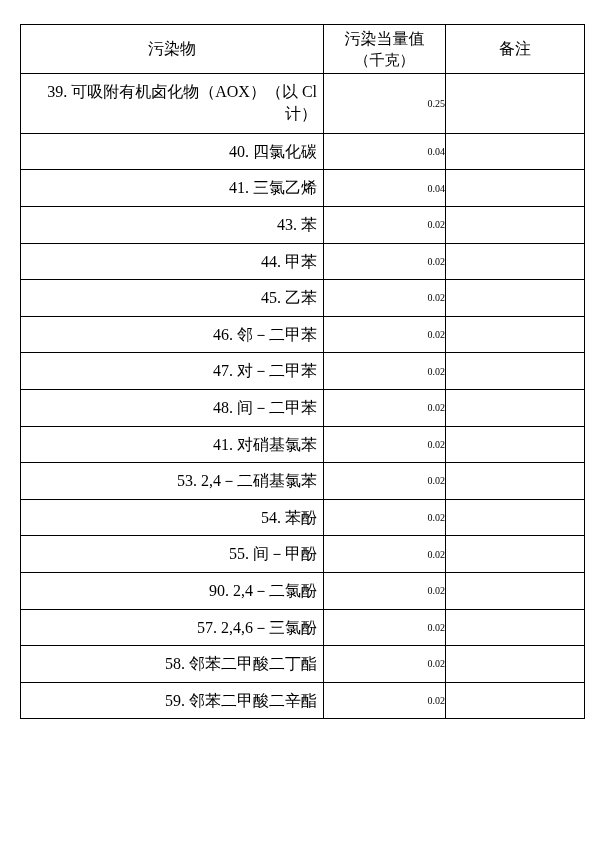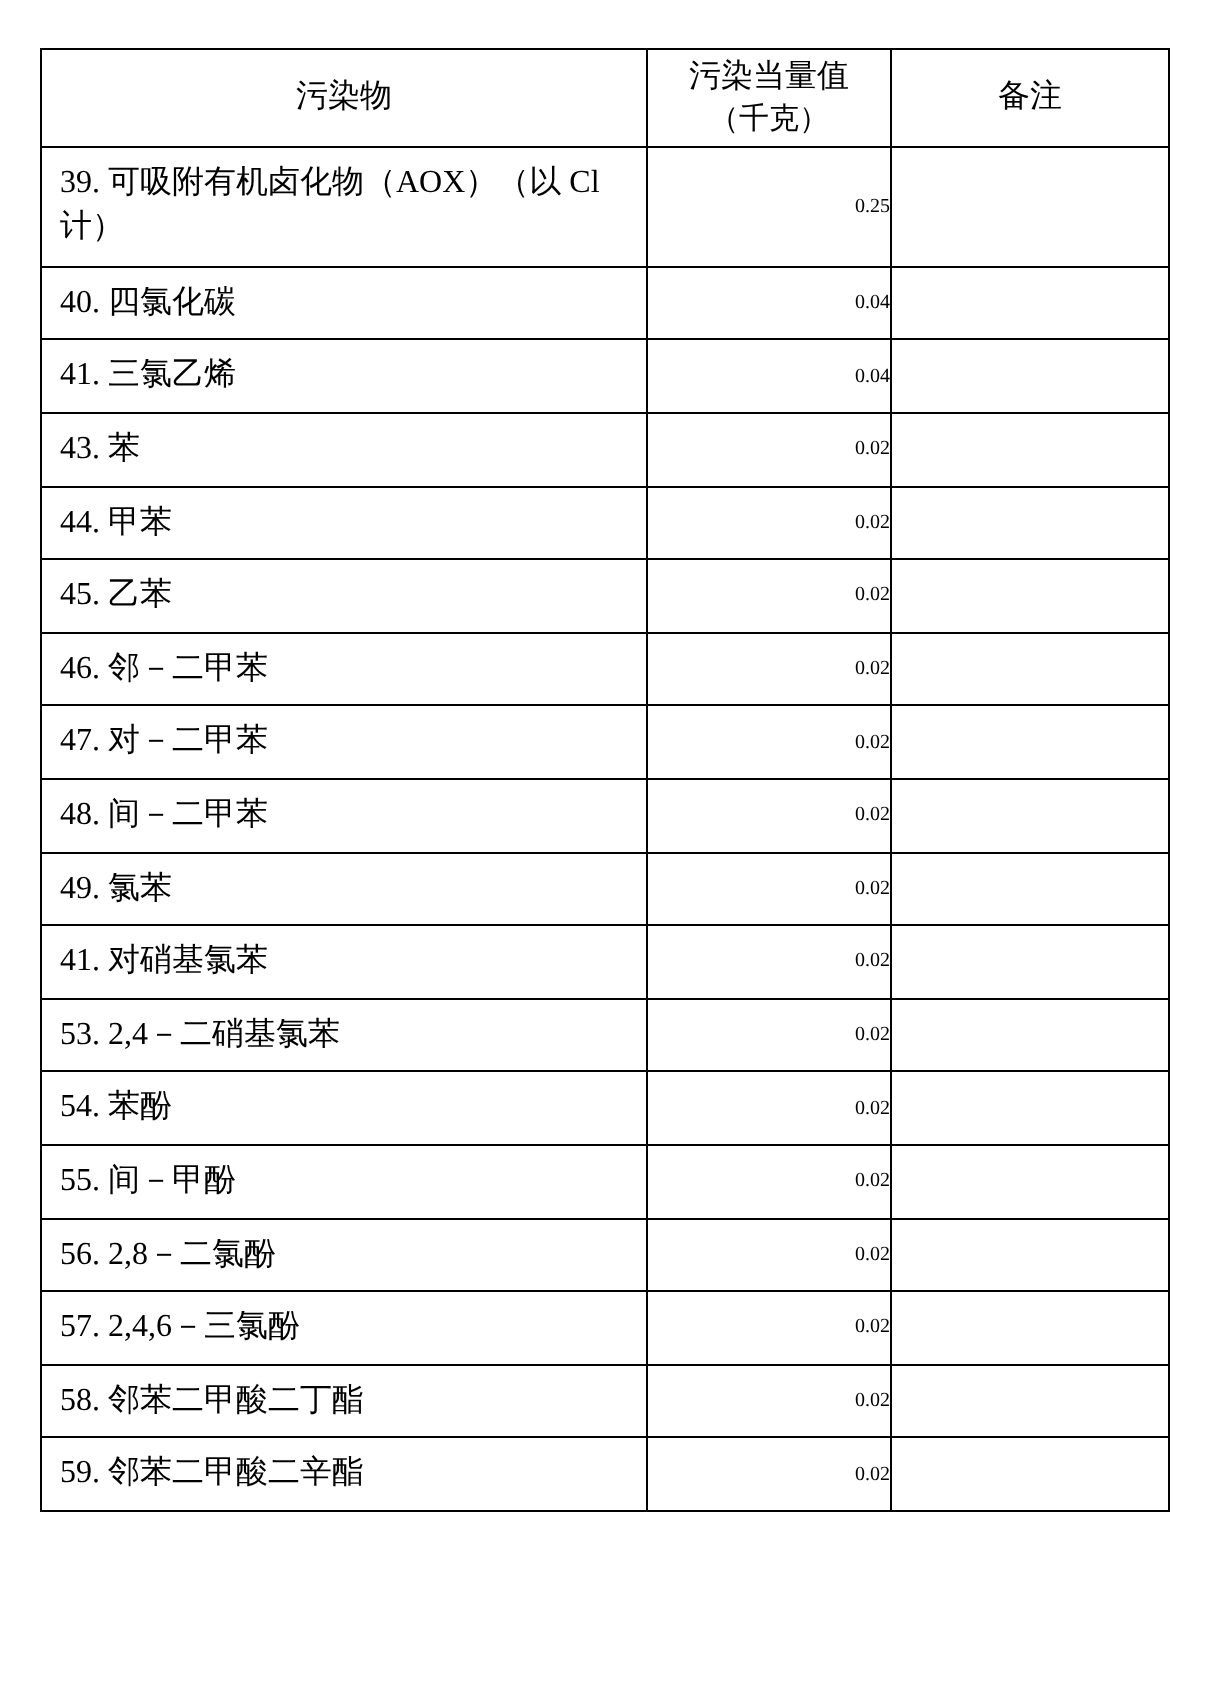--- a/index.html
+++ b/index.html
@@ -46,21 +46,21 @@
     height: 48px;
   }
   thead th .sub {
     display: block;
     font-size: 15px;
   }
   tbody td.name {
     font-size: 16px;
     line-height: 1.35;
     padding: 7px 6px 7px 9px;
-    text-align: left;
+    text-align: right;
     height: 20px;
   }
   tbody td.value {
     font-size: 10px;
     text-align: right;
     font-family: "Liberation Serif", "DejaVu Serif", serif;
   }
   tbody td.remark {
     font-size: 15px;
     text-align: center;
@@ -129,46 +129,41 @@
           <td class="name">47. 对－二甲苯</td>
           <td class="value">0.02</td>
           <td class="remark"></td>
         </tr>
         <tr>
           <td class="name">48. 间－二甲苯</td>
           <td class="value">0.02</td>
           <td class="remark"></td>
         </tr>
         <tr>
-          <td class="name">49. 氯苯</td>
-          <td class="value">0.02</td>
-          <td class="remark"></td>
-        </tr>
-        <tr>
           <td class="name">41. 对硝基氯苯</td>
           <td class="value">0.02</td>
           <td class="remark"></td>
         </tr>
         <tr>
           <td class="name">53. 2,4－二硝基氯苯</td>
           <td class="value">0.02</td>
           <td class="remark"></td>
         </tr>
         <tr>
           <td class="name">54. 苯酚</td>
           <td class="value">0.02</td>
           <td class="remark"></td>
         </tr>
         <tr>
           <td class="name">55. 间－甲酚</td>
           <td class="value">0.02</td>
           <td class="remark"></td>
         </tr>
         <tr>
-          <td class="name">56. 2,8－二氯酚</td>
+          <td class="name">90. 2,4－二氯酚</td>
           <td class="value">0.02</td>
           <td class="remark"></td>
         </tr>
         <tr>
           <td class="name">57. 2,4,6－三氯酚</td>
           <td class="value">0.02</td>
           <td class="remark"></td>
         </tr>
         <tr>
           <td class="name">58. 邻苯二甲酸二丁酯</td>

